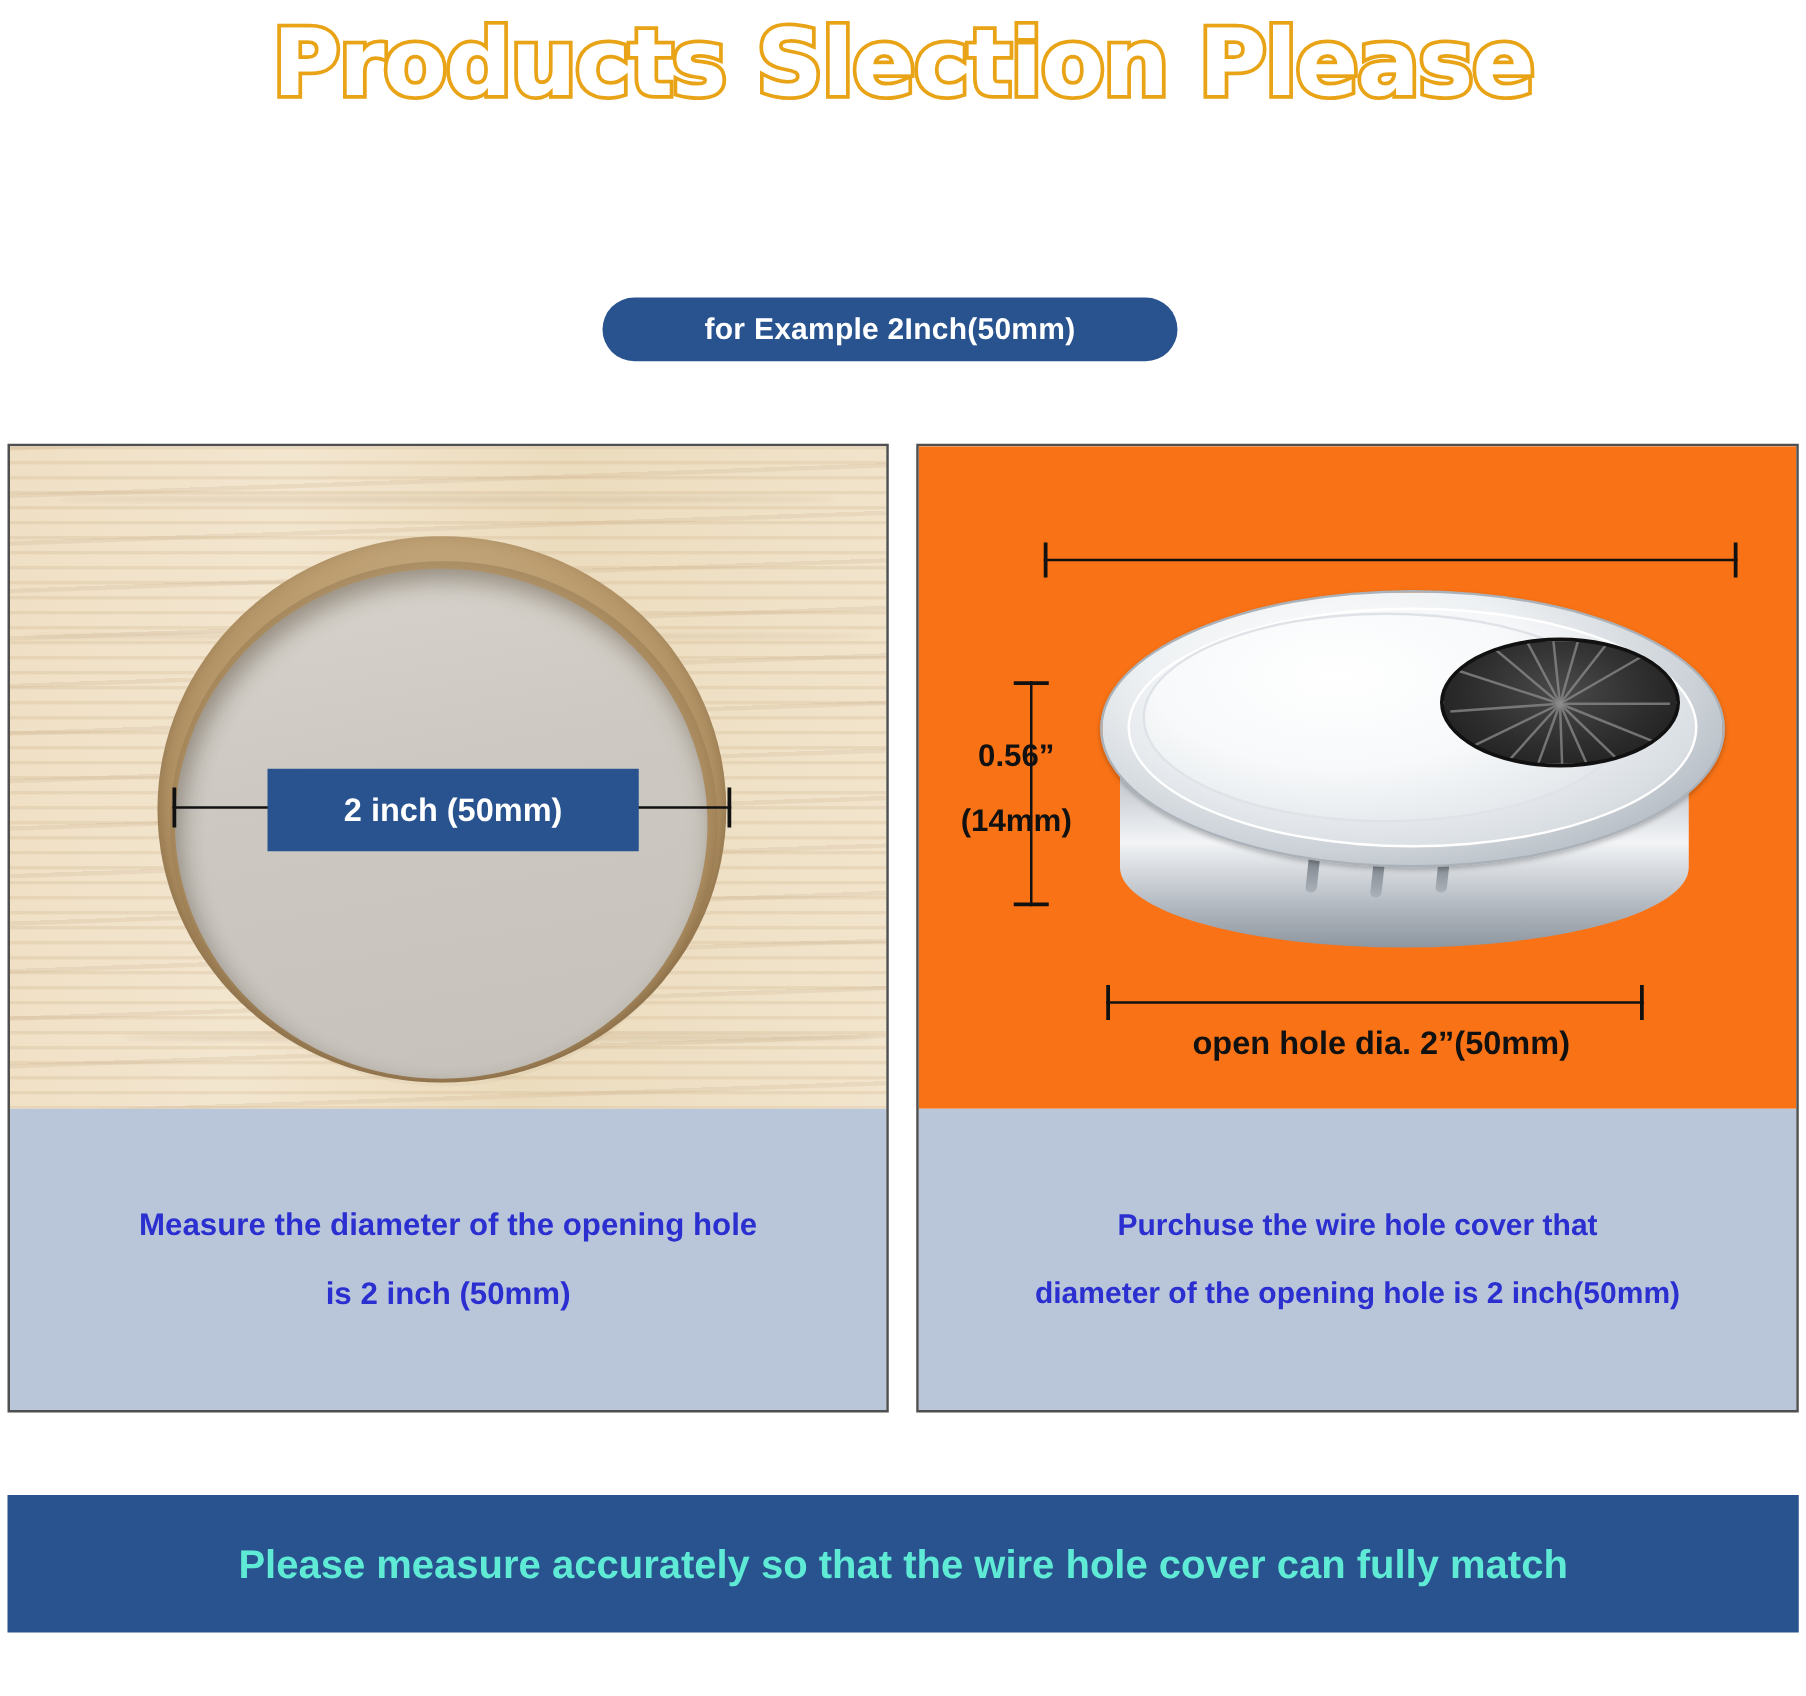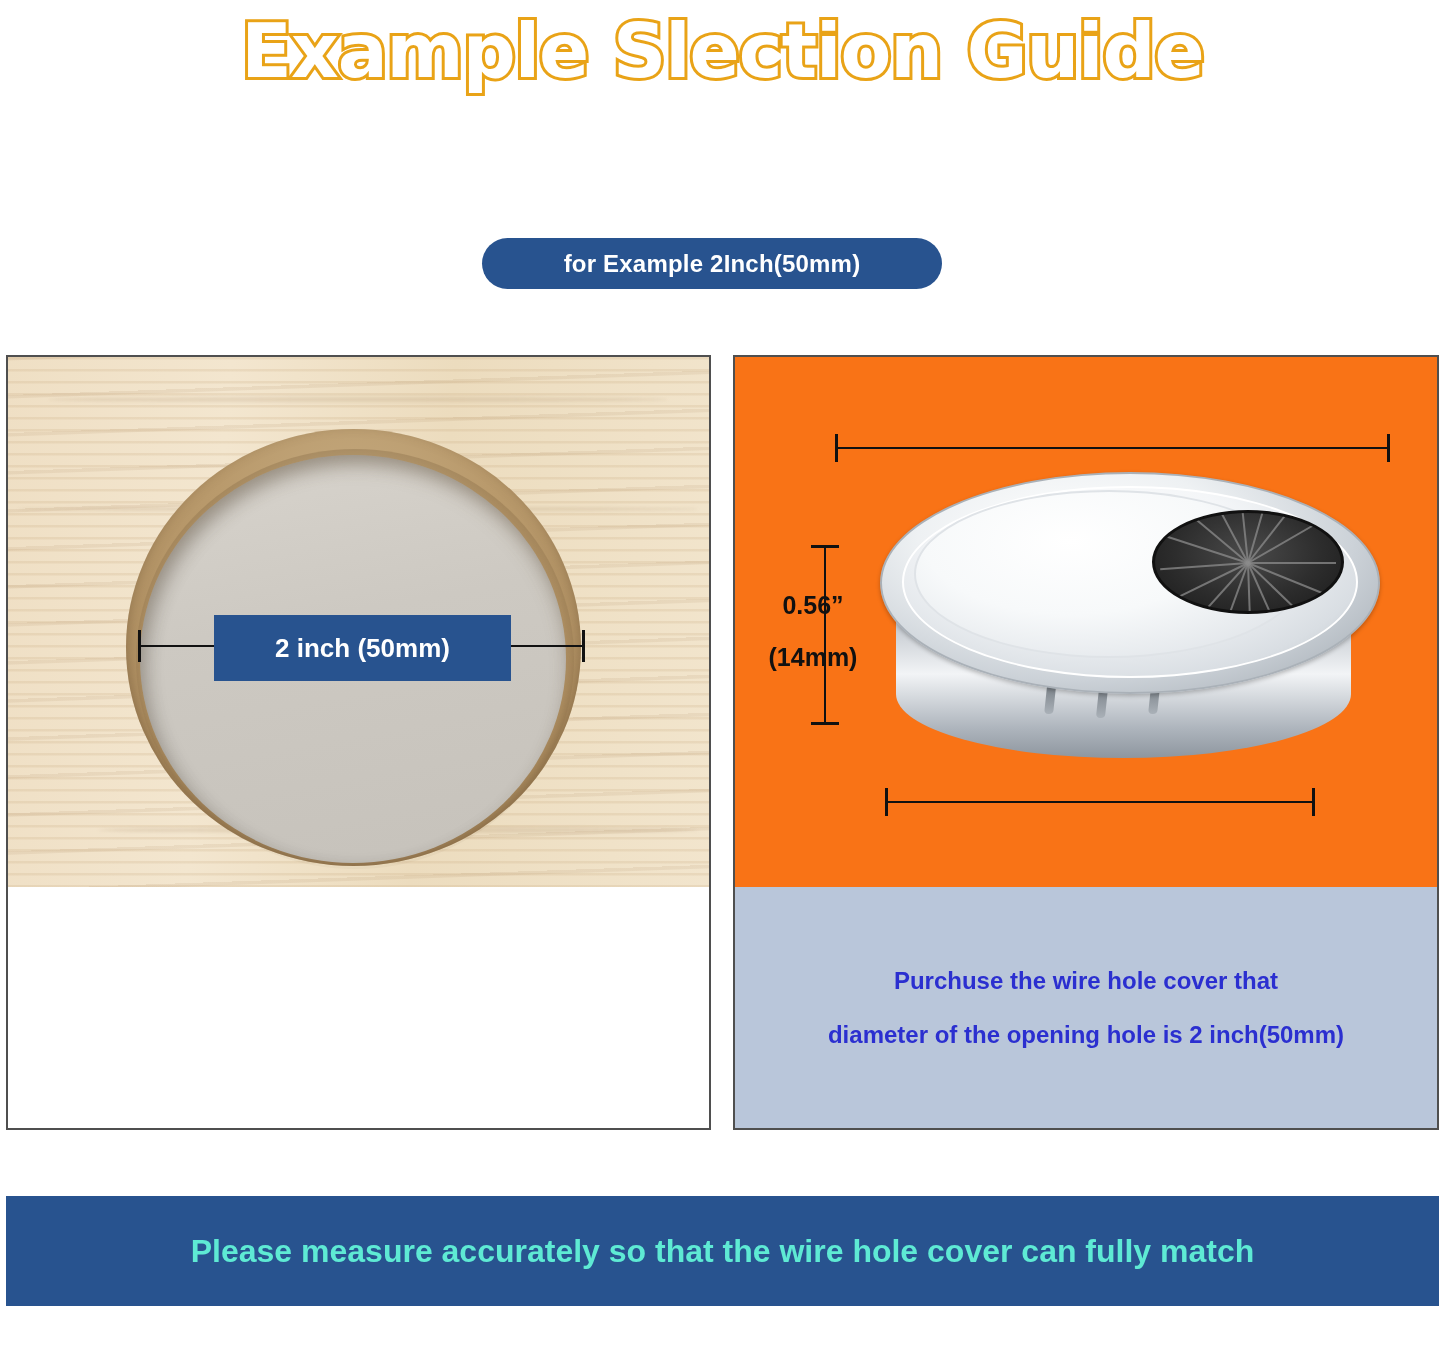--- a/index.html
+++ b/index.html
@@ -374,35 +374,39 @@
     display: flex;
     align-items: center;
     justify-content: center;
     text-align: center;
   }
 </style>
 </head>
 <body>
 
 <div class="title-wrap">
-  <span class="title">Example Slection Guide</span>
+  <span class="title">Products Slection Please</span>
 </div>
 
 <div class="pill">for Example 2Inch(50mm)</div>
 
 <div class="panel panel-left">
   <div class="wood">
     <div class="wood-grain-a"></div>
     <div class="wood-grain-b"></div>
     <div class="wood-grain-c"></div>
     <div class="hole-outer"></div>
     <div class="hole-inner"></div>
     <div class="hole-rim-shadow"></div>
     <div class="dim-h"></div>
     <div class="dim-label-left">2 inch (50mm)</div>
+  </div>
+  <div class="panel-caption">
+    <span>Measure the diameter of the opening hole</span>
+    <span>is 2 inch  (50mm)</span>
   </div>
 </div>
 
 <div class="panel panel-right">
   <div class="right-art">
 
     <div class="r-dim-top"></div>
     <div class="r-dim-v"></div>
     <div class="r-label-h">
       <span>0.56”</span>
@@ -433,20 +437,21 @@
         <s style="transform:rotate(220deg)"></s>
         <s style="transform:rotate(242deg)"></s>
         <s style="transform:rotate(264deg)"></s>
         <s style="transform:rotate(286deg)"></s>
         <s style="transform:rotate(308deg)"></s>
         <s style="transform:rotate(330deg)"></s>
       </div>
     </div>
 
     <div class="r-dim-bottom"></div>
+    <div class="r-label-bottom">open hole dia. 2”(50mm)</div>
   </div>
 
   <div class="panel-caption">
     <span>Purchuse the wire hole cover that</span>
     <span>diameter of the opening hole is 2 inch(50mm)</span>
   </div>
 </div>
 
 <div class="footer">Please measure accurately so that the wire hole cover can fully match</div>
 

